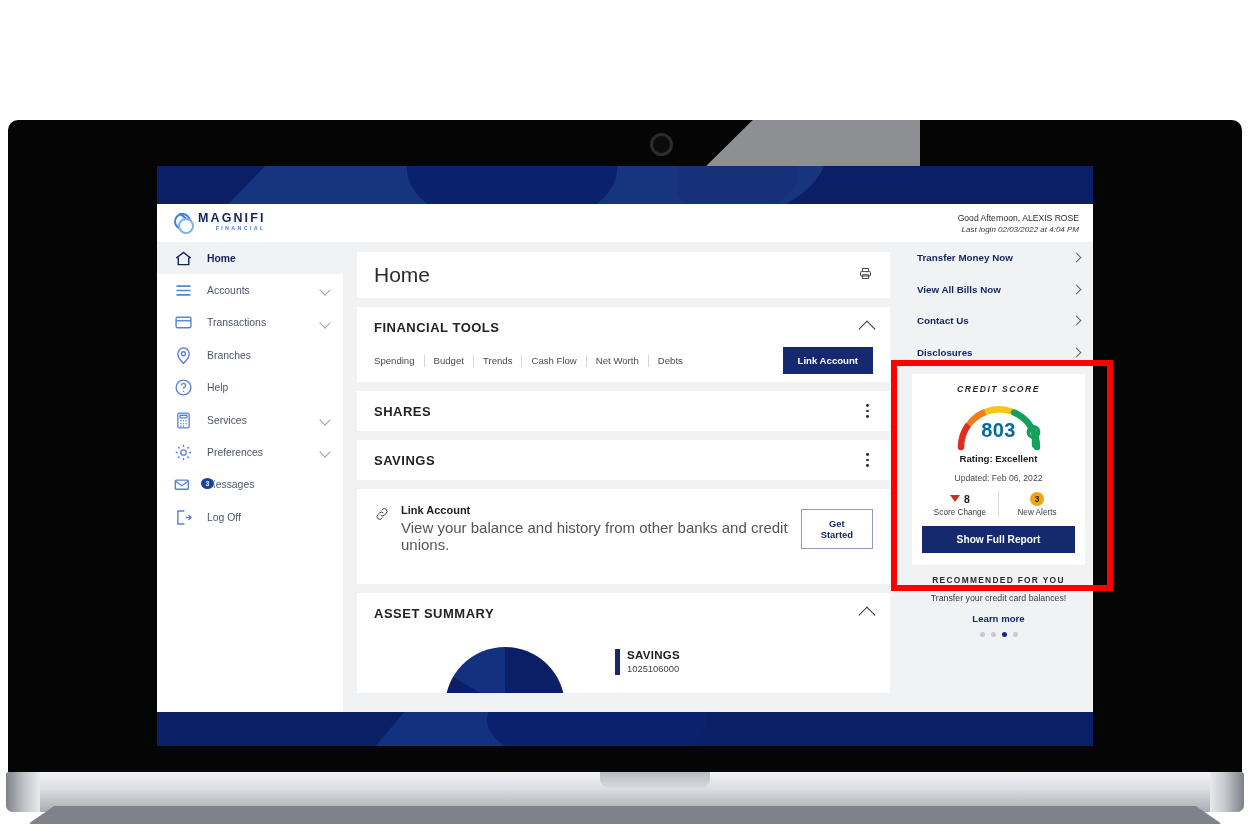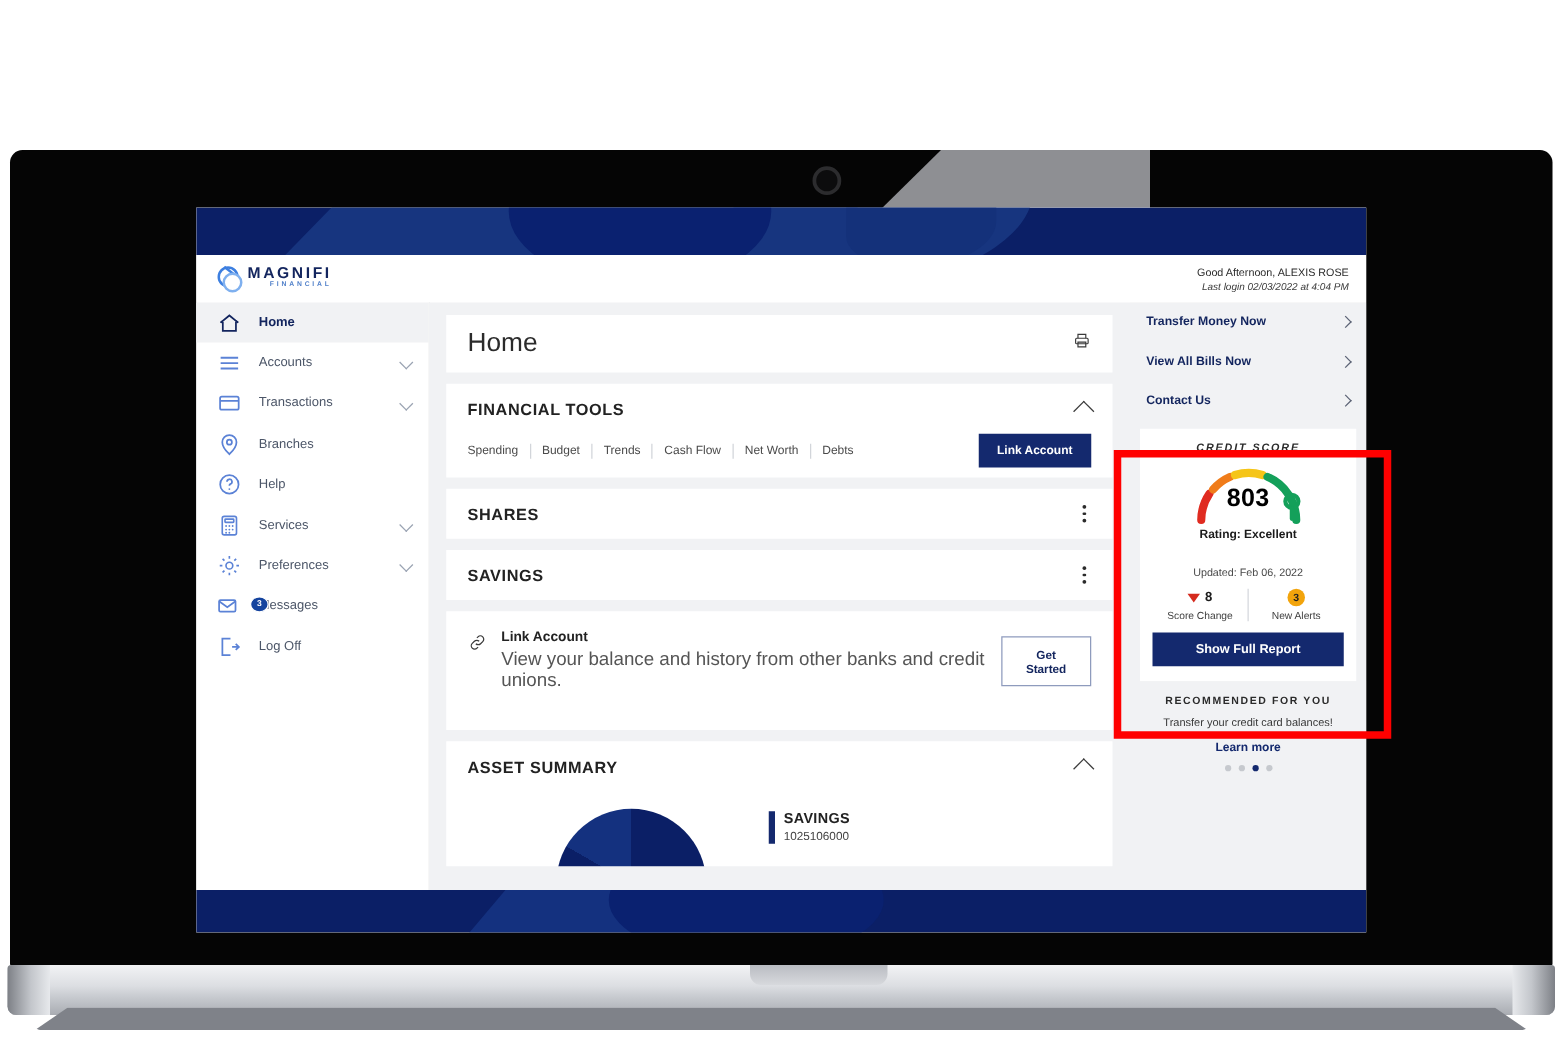--- a/index.html
+++ b/index.html
@@ -100,23 +100,23 @@
 
   .rail{position:absolute;left:747px;top:76px;width:189px;height:470px;background:#f1f2f4;overflow:hidden;}
   .rail-link{display:flex;align-items:center;justify-content:space-between;height:31.5px;padding:0 13px;
              background:#f1f2f4;cursor:pointer;}
   .rail-link span{font-size:9.8px;font-weight:bold;color:#13255e;}
   .rail-chev{width:6px;height:6px;border-right:1.3px solid #5a6173;border-bottom:1.3px solid #5a6173;transform:rotate(-45deg);}
   .cs-card{background:#fff;margin:6px 8px 0 8px;padding:10px 10px 12px 10px;text-align:center;}
   .cs-head{font-size:8.6px;font-weight:bold;letter-spacing:1.5px;color:#2b2b2b;font-style:italic;}
   .gauge{position:relative;width:92px;height:52px;margin:5px auto 0 auto;}
   .gauge svg{display:block;}
-  .cs-score{position:absolute;left:0;right:0;top:20px;font-size:20px;font-weight:bold;color:#000000;letter-spacing:.3px;}
+  .cs-score{position:absolute;left:0;right:0;top:20px;font-size:20px;font-weight:bold;color:#0369a1;letter-spacing:.3px;}
   .cs-rating{font-size:9.6px;font-weight:bold;color:#1b1b1b;margin-top:2px;}
-  .cs-updated{font-size:8.6px;color:#4a4a4a;margin-top:20px;}
+  .cs-updated{font-size:8.6px;color:#4a4a4a;margin-top:9px;}
   .cs-stats{display:flex;align-items:stretch;margin-top:8px;}
   .cs-stat{flex:1;text-align:center;}
   .cs-stat.div{border-left:1px solid #d5d8dd;}
   .cs-val{font-size:10.5px;font-weight:bold;color:#1b1b1b;display:flex;align-items:center;justify-content:center;gap:4px;height:15px;}
   .tri-down{width:0;height:0;border-left:5px solid transparent;border-right:5px solid transparent;border-top:7px solid #d52b1e;}
   .dot-badge{width:14px;height:14px;border-radius:50%;background:#f2a40c;color:#222;font-size:8.4px;font-weight:bold;
              display:flex;align-items:center;justify-content:center;}
   .cs-lbl{font-size:8.2px;color:#3f3f3f;margin-top:2px;}
   .btn-report{display:block;width:100%;margin-top:9px;background:#14296e;color:#fff;border:none;
               font-size:10.2px;font-weight:bold;padding:8px 0;cursor:pointer;}
@@ -378,20 +378,24 @@
         <span class="rail-chev"></span>
       </div>
       <div class="rail-link">
         <span>View All Bills Now</span>
         <span class="rail-chev"></span>
       </div>
       <div class="rail-link">
         <span>Contact Us</span>
         <span class="rail-chev"></span>
       </div>
+      <div class="rail-link">
+        <span>Disclosures</span>
+        <span class="rail-chev"></span>
+      </div>
 
       <div class="cs-card">
         <div class="cs-head">CREDIT SCORE</div>
 
         <div class="gauge">
           <svg width="92" height="52" viewBox="0 0 92 52">
             <path d="M8 48 A38 38 0 0 1 14.5 27" stroke="#e02b20" stroke-width="6.5" fill="none" stroke-linecap="round"></path>
             <path d="M17.5 23.5 A38 38 0 0 1 31 13.5" stroke="#f07c1a" stroke-width="6.5" fill="none" stroke-linecap="round"></path>
             <path d="M35 12 A38 38 0 0 1 57 12" stroke="#f5c518" stroke-width="6.5" fill="none" stroke-linecap="round"></path>
             <path d="M61 13.5 A38 38 0 0 1 84 48" stroke="#14a05a" stroke-width="6.5" fill="none" stroke-linecap="round"></path>

